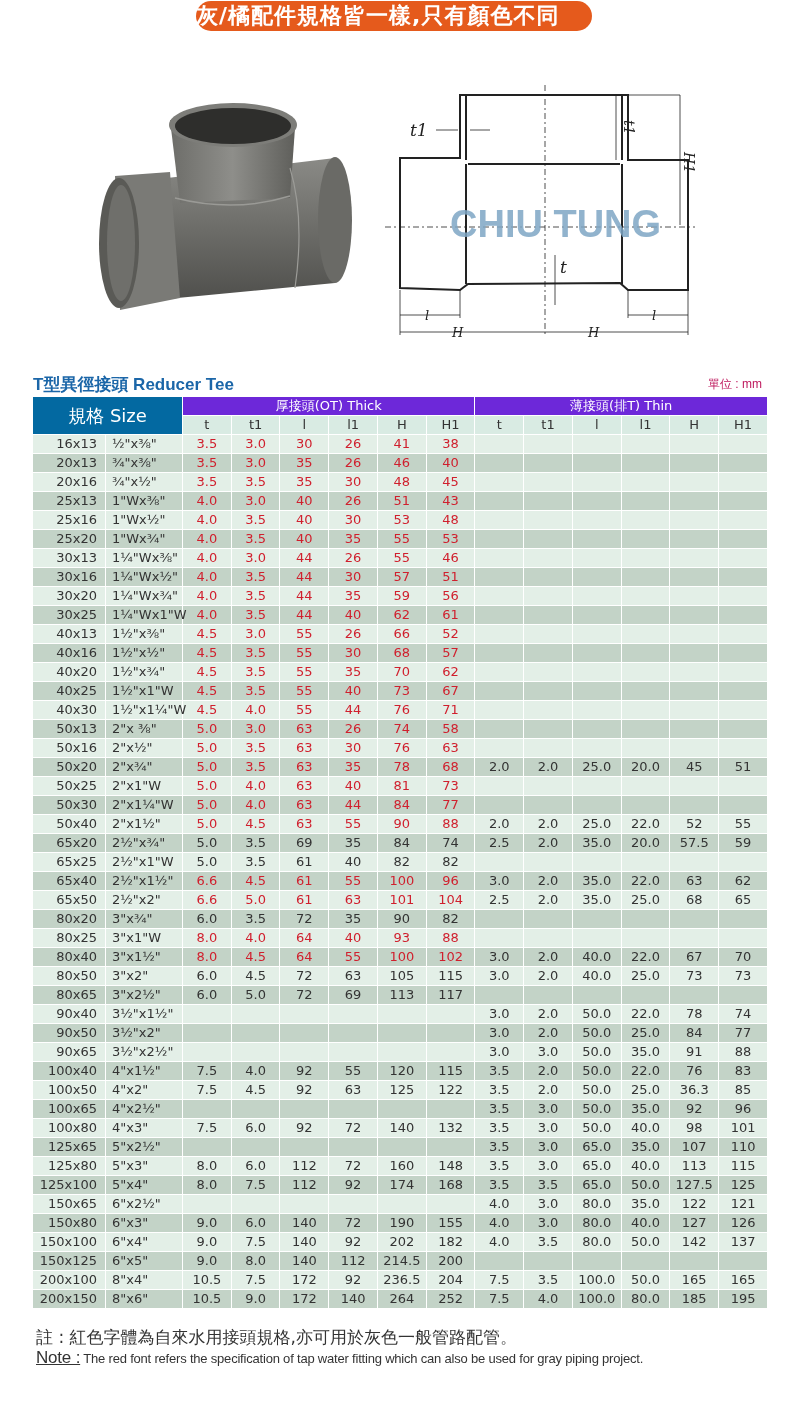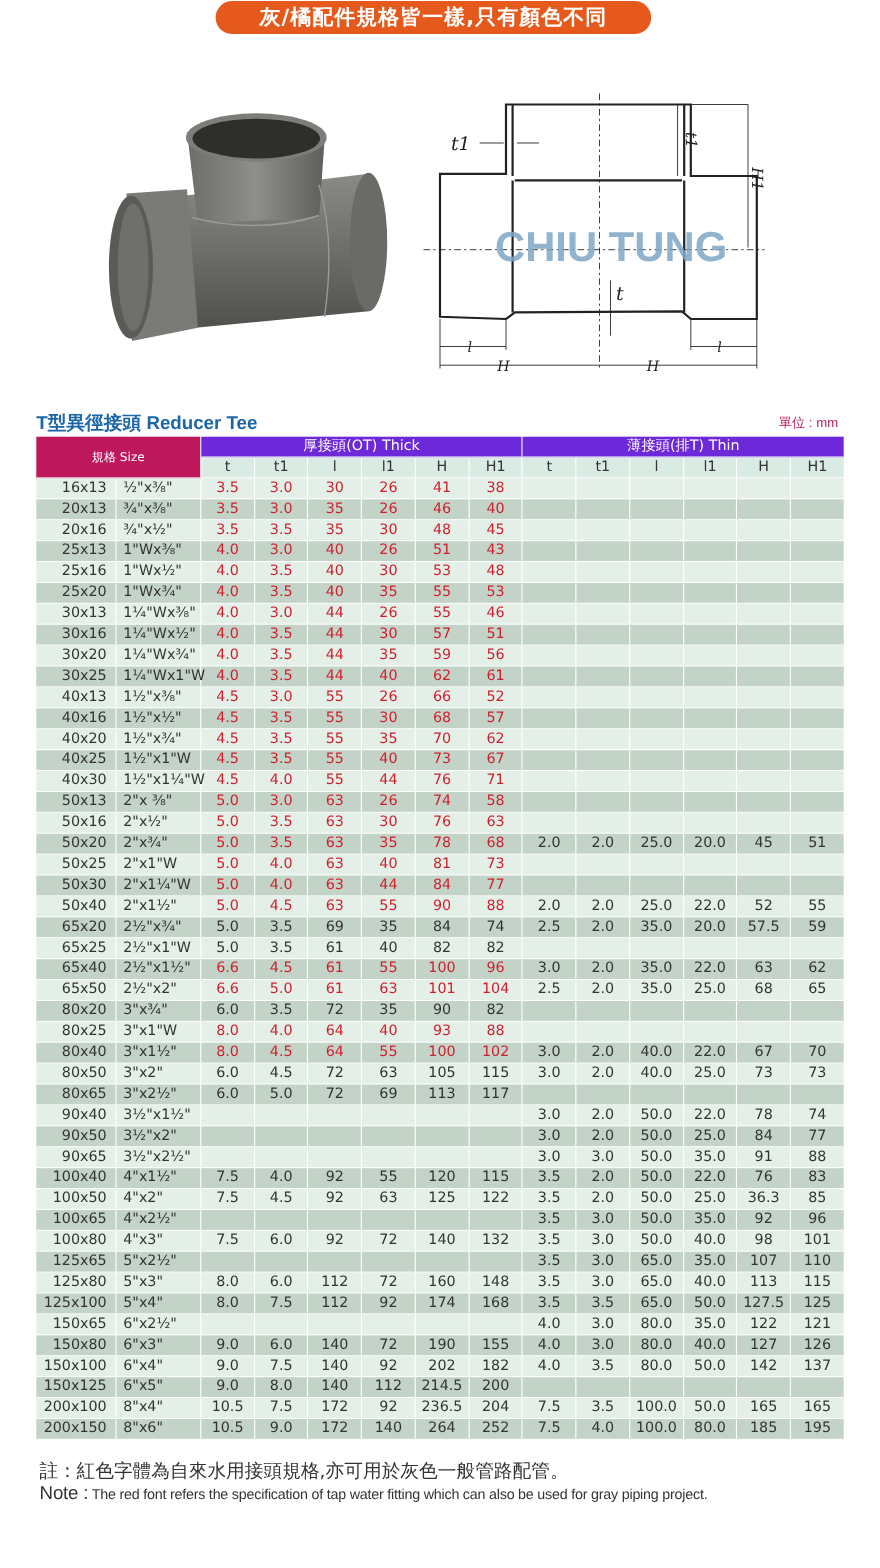--- a/index.html
+++ b/index.html
@@ -2,22 +2,22 @@
 <html><head>
 <meta charset="utf-8">
 <style>
   * { box-sizing: border-box; margin: 0; padding: 0; }
   html, body { width: 800px; height: 1425px; background: #ffffff; overflow: hidden; }
   body { font-family: "DejaVu Sans", "Liberation Sans", sans-serif; color: #222; position: relative; }
 
   .banner {
     position: absolute; left: 196px; top: 1px; width: 396px; height: 30px;
     background: #e55a1c; border-radius: 15px;
-    color: #fff; font-weight: bold; font-size: 19px; line-height: 30px;
-    text-align: center; letter-spacing: 1px;
+    color: #fff; font-weight: bold; font-size: 22px; line-height: 30px;
+    text-align: left; letter-spacing: 1px;
   }
 
   .photo { position: absolute; left: 85px; top: 88px; width: 285px; height: 235px; }
   .diagram { position: absolute; left: 380px; top: 80px; width: 320px; height: 260px; }
 
   .section-title {
     position: absolute; left: 33px; top: 373px;
     font-family: "Liberation Sans", sans-serif; font-weight: bold; font-size: 17px; color: #1b66a8;
   }
   .unit {
@@ -30,42 +30,42 @@
     position: absolute; left: 32px; top: 397px; width: 736px;
     border-collapse: separate; border-spacing: 1px 0;
     font-family: "DejaVu Sans", sans-serif; font-size: 13px;
     table-layout: fixed;
   }
   table.spec th {
     background: #6d28d9; color: #fff; font-weight: normal; height: 19px;
     text-align: center; font-size: 13px; line-height: 18px;
     border-bottom: 1px solid #fff;
   }
-  table.spec th.size-head { background: #be185d; font-size: 11px; }
+  table.spec th.size-head { background: #0369a1; font-size: 18px; }
   table.spec th.sub { background: #d9ebe3; color: #333; }
   table.spec td {
     height: 18.75px; text-align: center; line-height: 18px; color: #333;
     border-bottom: 1px solid #fff; padding: 0;
     white-space: nowrap;
   }
   table.spec tr.odd td { background: #e3efe7; }
   table.spec tr.even td { background: #c3d3c7; }
   table.spec td.metric { text-align: right; padding-right: 8px; }
   table.spec td.inch { text-align: left; padding-left: 6px; }
   table.spec td.red { color: #d01f2d; }
 
   .note-zh {
     position: absolute; left: 36px; top: 1326px; font-size: 17px; color: #333;
     font-family: "DejaVu Sans", sans-serif;
   }
   .note-en {
     position: absolute; left: 36px; top: 1348px; font-size: 13px; color: #333;
     font-family: "Liberation Sans", sans-serif; letter-spacing: -0.2px;
   }
-  .note-en .lead { font-size: 17px; }
+  .note-en .lead { font-size: 17px; text-decoration: underline; }
 </style>
 </head>
 <body>
 
 <div class="banner">灰/橘配件規格皆一樣,只有顏色不同</div>
 
 <svg class="photo" viewBox="0 0 285 235">
   <defs>
     <linearGradient id="pipeG" x1="0" y1="0" x2="0" y2="1">
       <stop offset="0" stop-color="#8a8a86"></stop>

